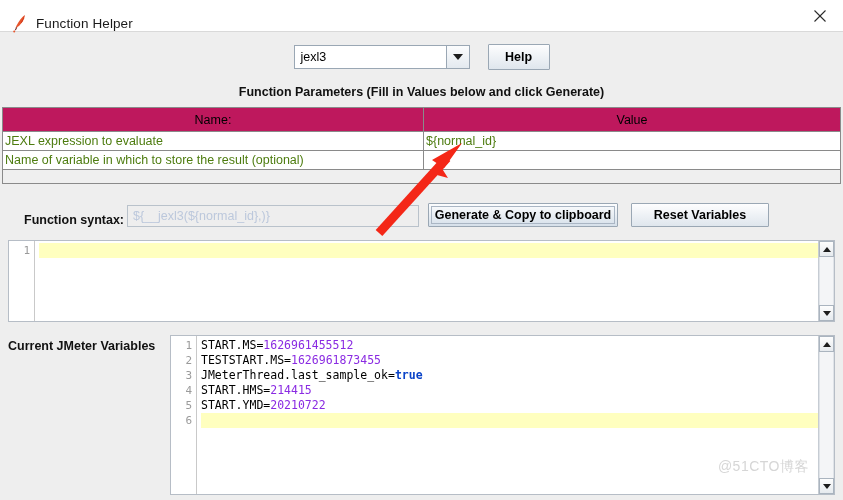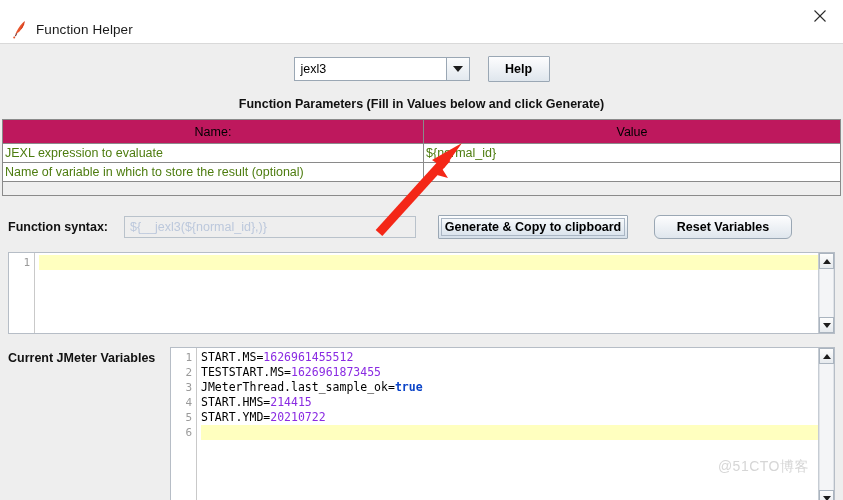--- a/index.html
+++ b/index.html
@@ -12,21 +12,21 @@
     overflow: hidden;
     background: #eeeeee;
     font-family: "Liberation Sans", sans-serif;
     font-size: 12px;
     color: #000000;
     position: relative;
   }
 
   
   .titlebar {
-    height: 44px;
+    height: 32px;
     background: #ffffff;
     border-bottom: 1px solid #d9d9d9;
     display: flex;
     align-items: center;
     padding: 15px 0 0 10px;
     box-sizing: border-box;
     position: relative;
   }
   .title-icon {
     width: 18px;
@@ -162,25 +162,26 @@
     border-bottom: 1px solid #8a8a8a;
     margin: 0 2px;
     box-sizing: border-box;
     border-left: 1px solid #8a8a8a;
     border-right: 1px solid #8a8a8a;
   }
 
   
   .syntax-row {
     display: flex;
-    align-items: center;
+    align-items: flex-end;
     margin-top: 19px;
     padding: 0 8px;
-    gap: 16px;
-    box-sizing: border-box;
+    gap: 3px;
+    box-sizing: border-box;
+    margin-left: 16px;
   }
   .syntax-label {
     font-size: 12.5px;
     font-weight: bold;
     color: #111;
     white-space: nowrap;
   }
   .syntax-field {
     flex: 0 0 auto;
     width: 292px;
@@ -202,21 +203,21 @@
     background: linear-gradient(#fcfdfe, #d6e0ea);
     position: relative;
   }
   .gen-btn::after {
     content: "";
     position: absolute;
     left: 2px; right: 2px; top: 2px; bottom: 2px;
     border: 1px solid #aab6c4;
     pointer-events: none;
   }
-  .reset-btn { width: 138px; height: 24px; margin-left: 10px; border-radius: 6px; }
+  .reset-btn { width: 138px; height: 24px; margin-left: 10px; }
 
   
   .panel-row {
     display: flex;
     align-items: flex-start;
     padding: 0 8px 0 8px;
     box-sizing: border-box;
   }
   .panel-label {
     font-size: 12.5px;

